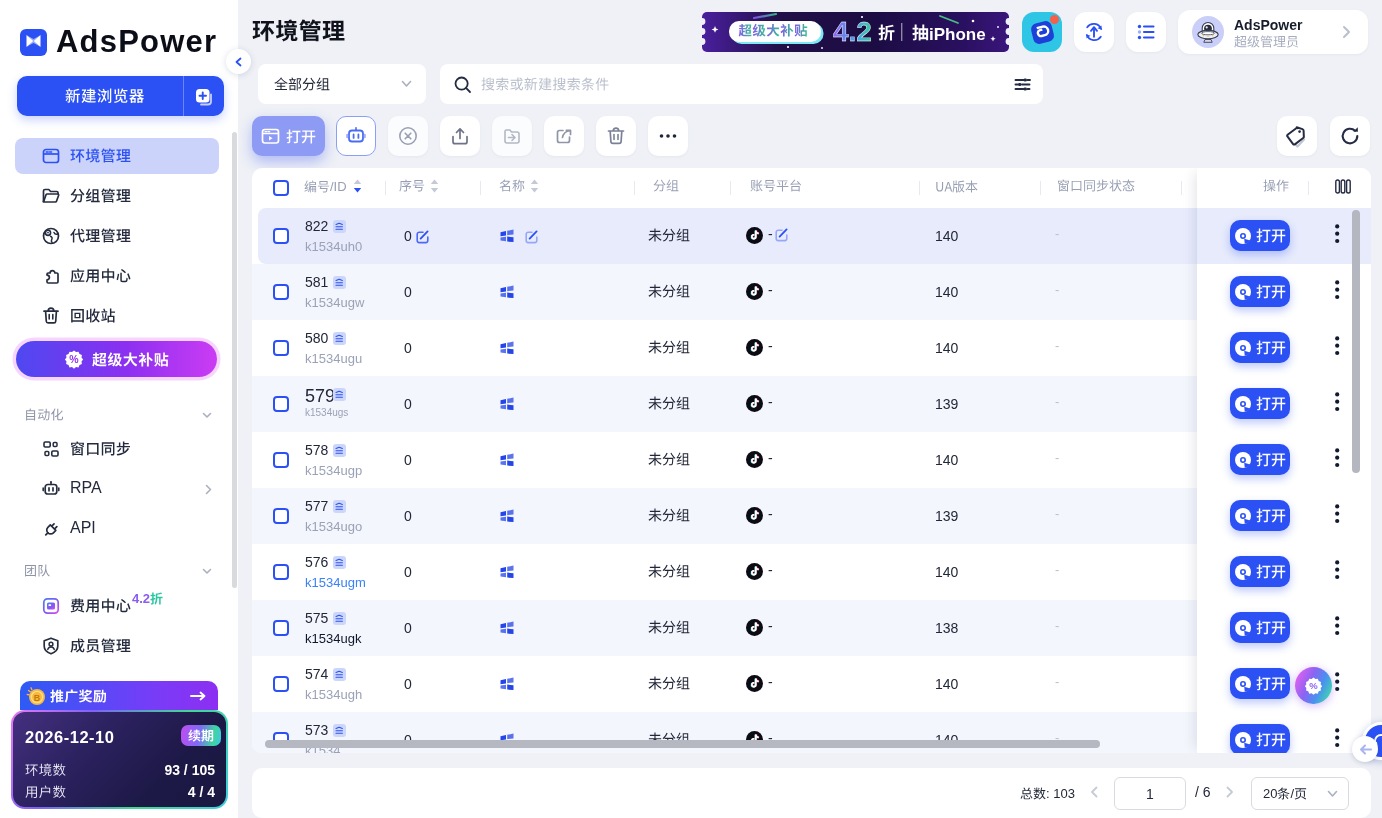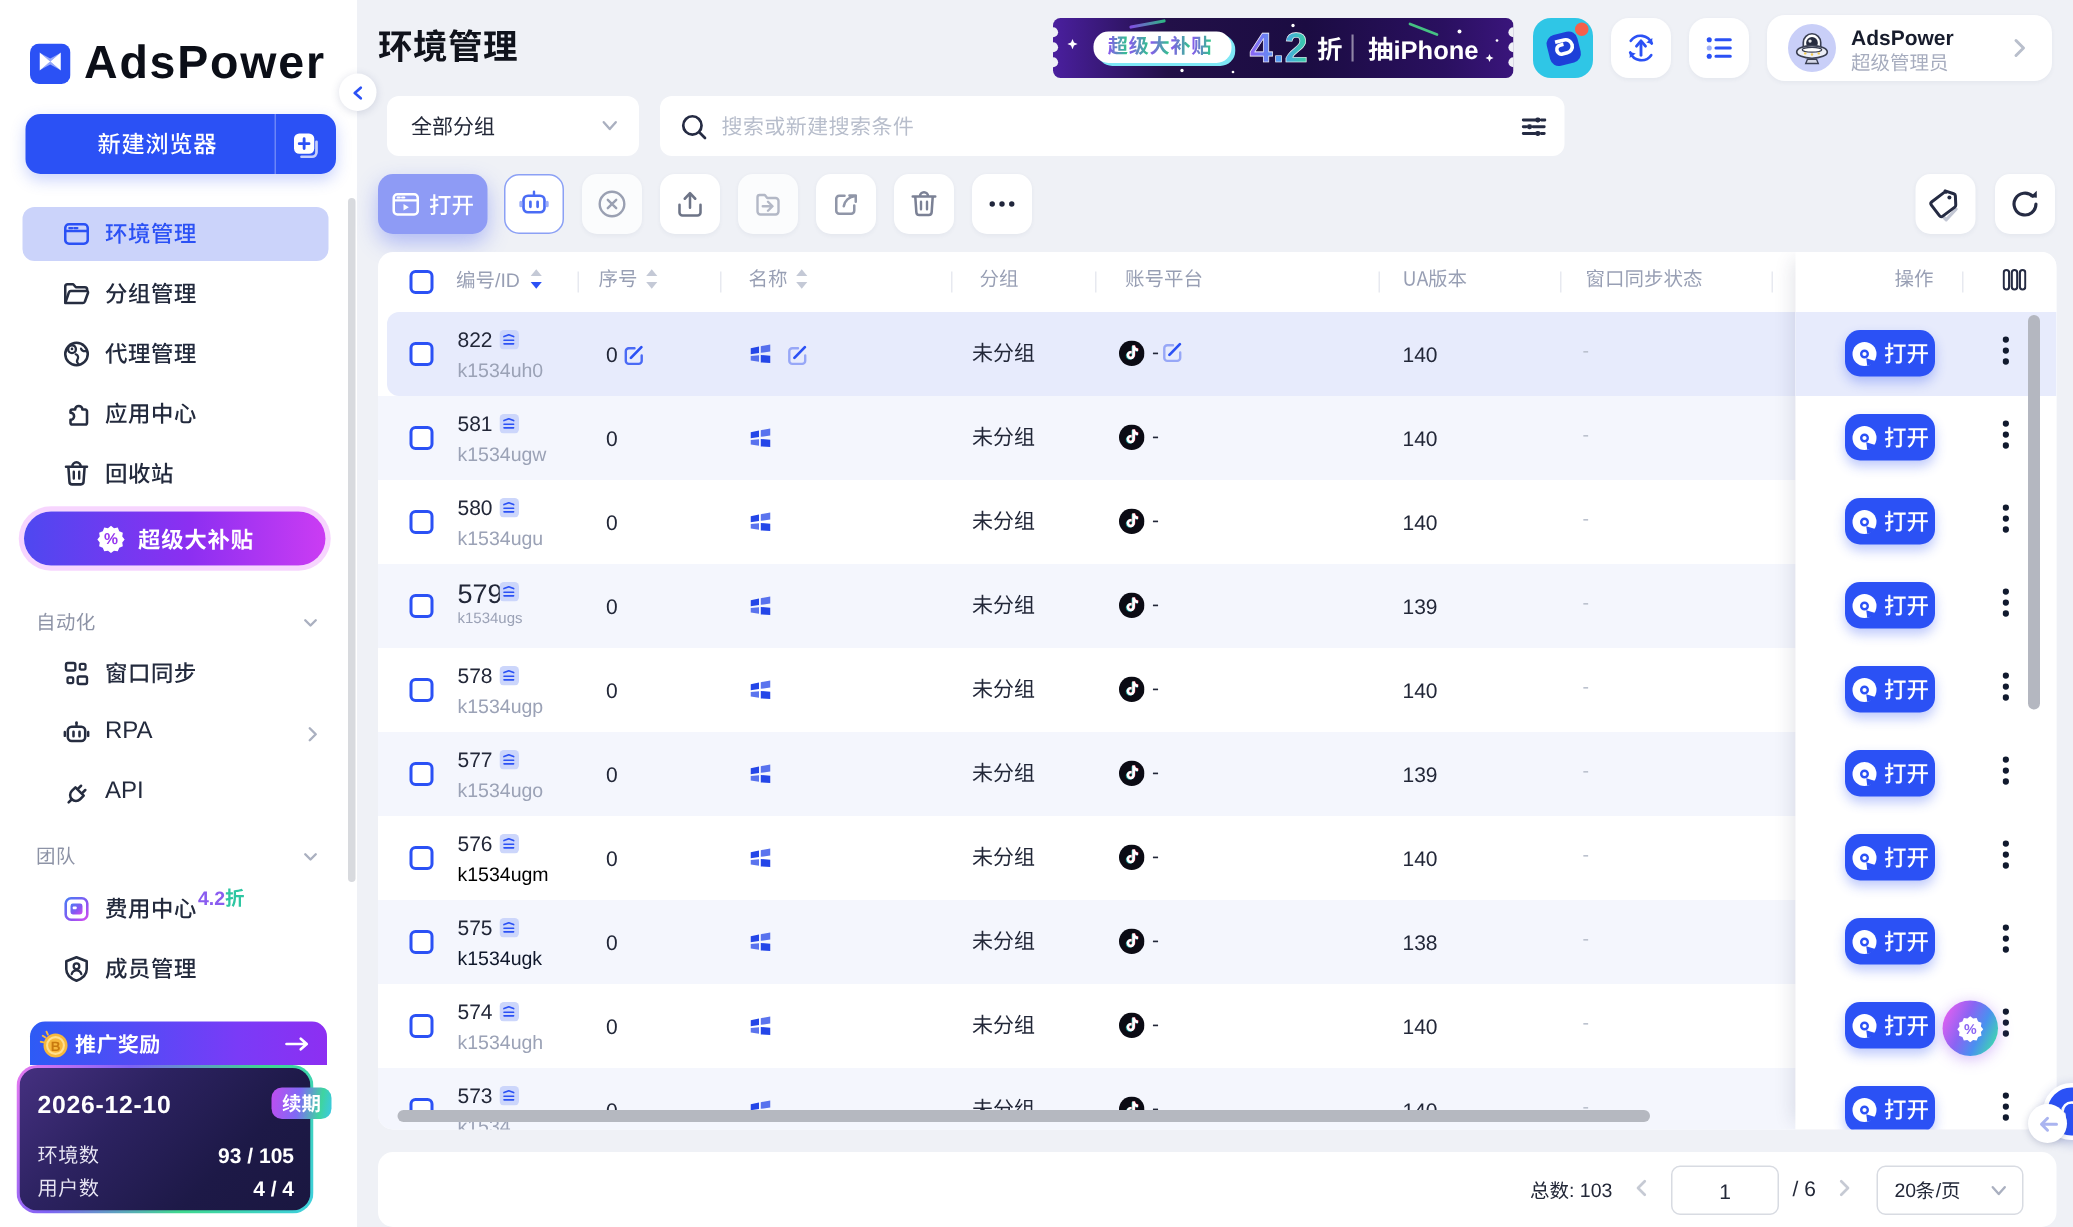--- a/index.html
+++ b/index.html
@@ -380,21 +380,21 @@
           <use href="#cj40" x="3060"></use>
         </g>
       </svg>
     </div>
     <div style="margin-left:auto;margin-right:12px">
       <svg style="width:16px;height:10px;" viewBox="0 0 16 10" fill="none">
         <path d="M1 5 h13 M10.5 1.5 L14.5 5 L10.5 8.5" stroke="#fff" stroke-width="1.8" stroke-linecap="round" stroke-linejoin="round"></path>
       </svg>
     </div>
   </div>
-<div class="abs" style="left:11px;top:710px;width:198px;height:99px;border-radius:14px;background:linear-gradient(135deg,#453080 0%,#2c2260 35%,#1d1947 70%,#1a1740 100%) padding-box,linear-gradient(120deg,#e879f0,#7f62f5 30%,#3fd98f 65%,#3ecfe0 100%) border-box;border:2px solid transparent">
+<div class="abs" style="left:11px;top:710px;width:217px;height:99px;border-radius:14px;background:linear-gradient(135deg,#453080 0%,#2c2260 35%,#1d1947 70%,#1a1740 100%) padding-box,linear-gradient(120deg,#e879f0,#7f62f5 30%,#3fd98f 65%,#3ecfe0 100%) border-box;border:2px solid transparent">
     <div class="abs" style="left:12px;top:16px;font-size:16.5px;font-weight:600;color:#fff;letter-spacing:0.5px">2026-12-10</div>
     <div class="abs flex" style="left:168px;top:13px;width:40px;height:21px;border-radius:7px;background:linear-gradient(100deg,#c04df0,#7f6af5 45%,#3fd4a0 80%,#3bc8e8);justify-content:center">
       <svg class="" style="width:26.0px;height:13.0px;" viewBox="0 -880 2000 1000" fill="#fff">
         <g transform="scale(1,-1)">
           <use href="#cj41" x="0"></use>
           <use href="#cj42" x="1000"></use>
         </g>
       </svg>
     </div>
     <div class="abs" style="left:12px;top:51px">
@@ -1044,21 +1044,21 @@
     <div class="abs" style="left:803px;top:338px;font-size:13px;color:#b9bfcc">-</div>
     <div class="abs" style="left:0;top:376px;width:945px;height:56px;background:#ffffff"></div>
     <div class="ck" style="left:21px;top:396px"></div>
     <div class="abs" style="left:53px;top:386px;font-size:14px;color:#222738">576</div>
     <div class="abs" style="left:81px;top:388px">
       <svg style="width:13px;height:13px;" viewBox="0 0 13 13" fill="none">
         <rect width="13" height="13" rx="3" fill="#ccd6fb"></rect>
         <path d="M3 4.4 L6.2 3.2 L9.4 4.4 M3 6.8 h6.4 M3 9.2 h6.4" stroke="#2b51f5" stroke-width="1.1" stroke-linecap="round" stroke-linejoin="round" fill="none"></path>
       </svg>
     </div>
-    <div class="abs" style="left:53px;top:407px;font-size:13px;color:#000000">k1534ugm</div>
+    <div class="abs" style="left:53px;top:407px;font-size:13px;color:#3b82f6">k1534ugm</div>
     <div class="abs" style="left:152px;top:396px;font-size:14px;color:#222738">0</div>
     <div class="abs" style="left:247px;top:396px">
       <svg style="width:16px;height:16px;" viewBox="0 0 16 16" fill="none">
         <g fill="#2446e8">
           <path d="M1.5 4.2 L7 3 V7.4 L1.5 8.2 Z"></path>
           <path d="M8.2 2.8 L14.5 1.6 V6.4 L8.2 7.2 Z" opacity="0.75"></path>
           <path d="M1.5 9.4 L7 8.8 V13.2 L1.5 12.4 Z" opacity="0.75"></path>
           <path d="M8.2 8.6 L14.5 9.2 V14 L8.2 13.6 Z"></path>
         </g>
       </svg>

